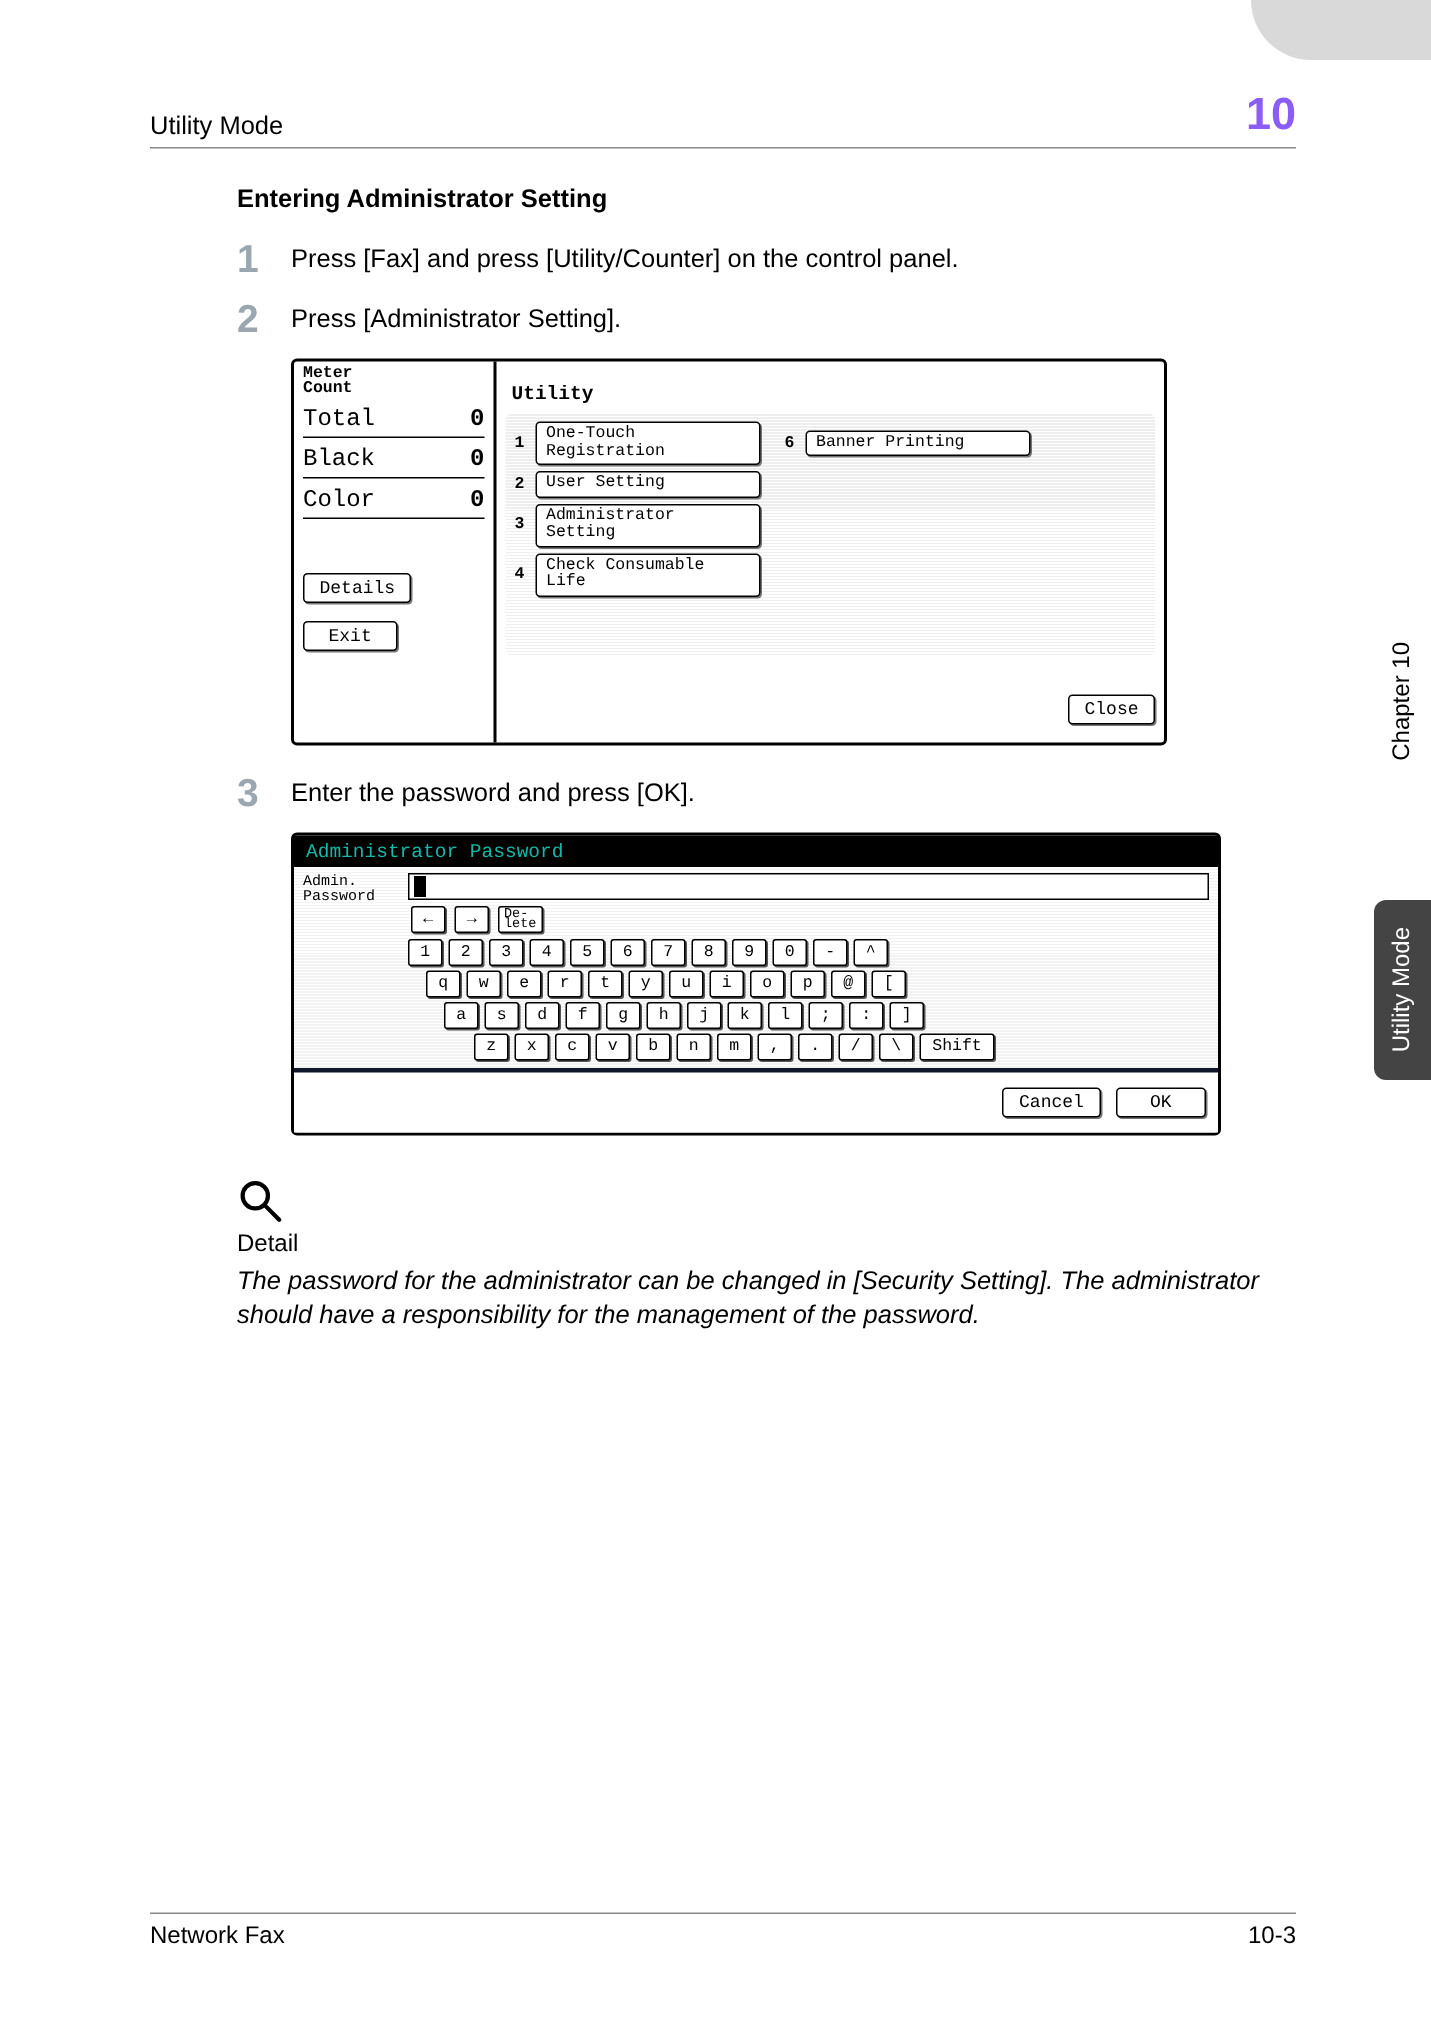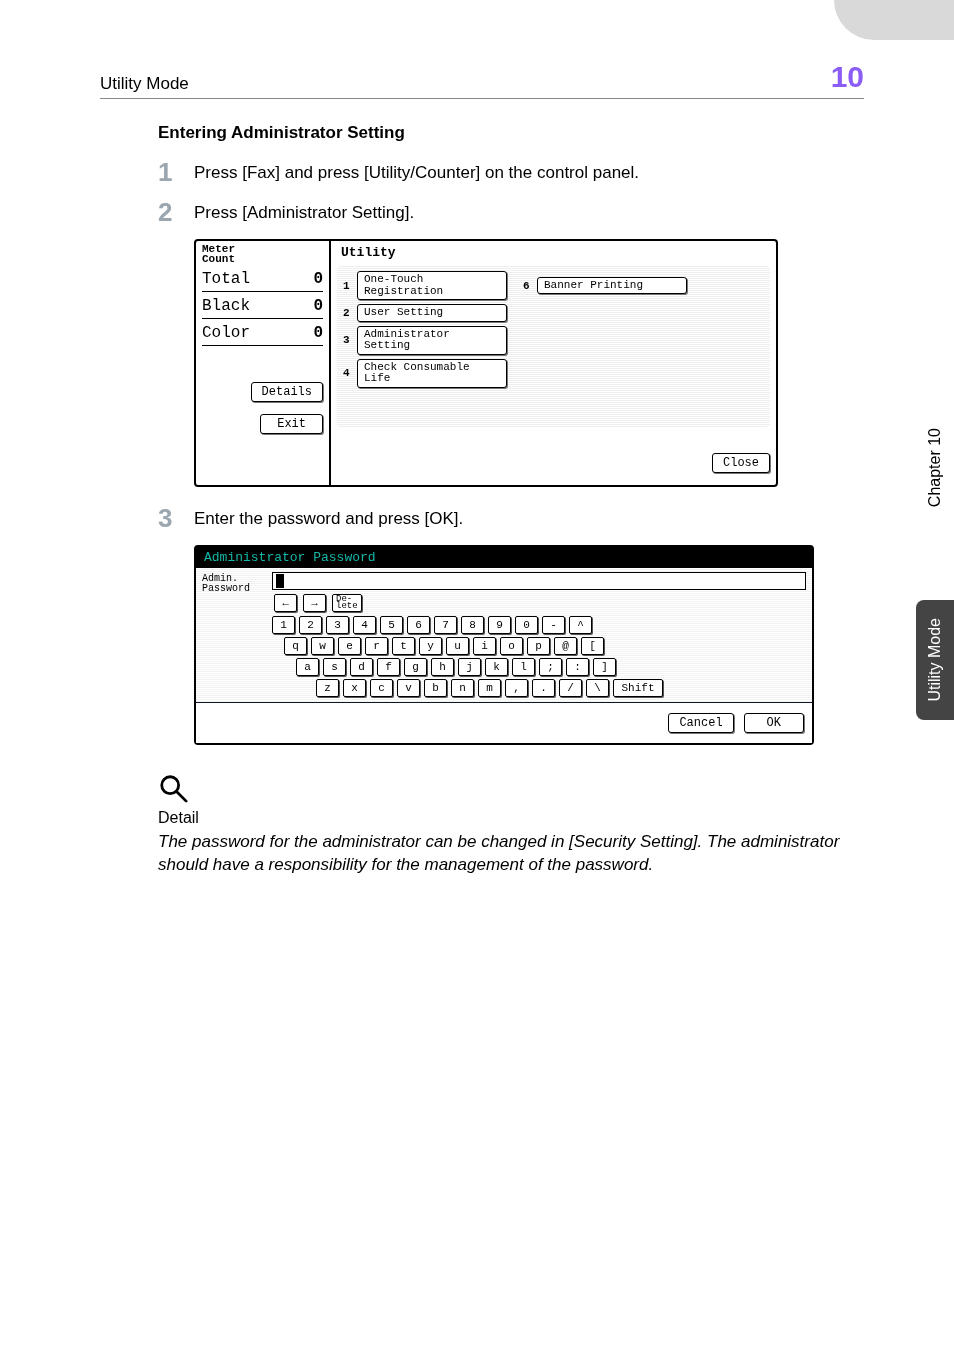--- a/index.html
+++ b/index.html
@@ -105,24 +105,25 @@
     .btn {
       display: inline-block;
       border: 1px solid #000;
       border-radius: 3px;
       padding: 2px 10px;
       margin: 6px 0;
       font-size: 12px;
       box-shadow: 1px 1px 0 #777;
       background: #fff;
     }
-    .btn-stack { text-align: right; margin-top: 30px; }
+    .btn-stack { text-align: left; margin-top: 30px; }
     .panel-right {
       flex: 1;
       padding: 2px 6px 6px 6px;
+      margin-top: 10px;
     }
     .panel-title {
       font-size: 13px;
       font-weight: bold;
       margin-bottom: 4px;
       padding: 2px 4px;
     }
     .hatch-area {
       background-image: repeating-linear-gradient(0deg, #eee, #eee 1px, #fff 1px, #fff 2px);
       padding: 5px 6px;
@@ -217,21 +218,21 @@
     .krow.offset1 { margin-left: 12px; }
     .krow.offset2 { margin-left: 24px; }
     .krow.offset3 { margin-left: 44px; }
     .shift-key { min-width: 50px; }
     .kbd-footer {
       display: flex;
       justify-content: flex-end;
       gap: 10px;
       padding: 4px 8px;
       background: #fff;
-      border-top: 1px solid #0f172a;
+      border-top: 3px solid #0f172a;
     }
     
     .detail-icon {
       margin: 28px 0 0 58px;
       width: 30px;
       height: 30px;
     }
     .detail-heading {
       font-weight: normal;
       margin: 6px 0 4px 58px;
@@ -463,20 +464,24 @@
 
   <div class="detail-icon">
     <svg viewBox="0 0 32 32" width="30" height="30">
       <circle cx="13" cy="13" r="9" fill="none" stroke="#000" stroke-width="3"></circle>
       <line x1="20" y1="20" x2="30" y2="30" stroke="#000" stroke-width="3" stroke-linecap="round"></line>
     </svg>
   </div>
   <div class="detail-heading">Detail</div>
   <div class="detail-body">The password for the administrator can be changed in [Security Setting]. The administrator should have a responsibility for the management of the password.</div>
 
+  <div class="footer">
+    <span>Network Fax</span>
+    <span>10-3</span>
+  </div>
 </div>
 
 <div class="side-tab-top">
   <span class="vtext" style="color:#000;">Chapter 10</span>
 </div>
 <div class="side-tab" style="top:600px;">
   <span class="vtext">Utility Mode</span>
 </div>
 
 </body></html>

